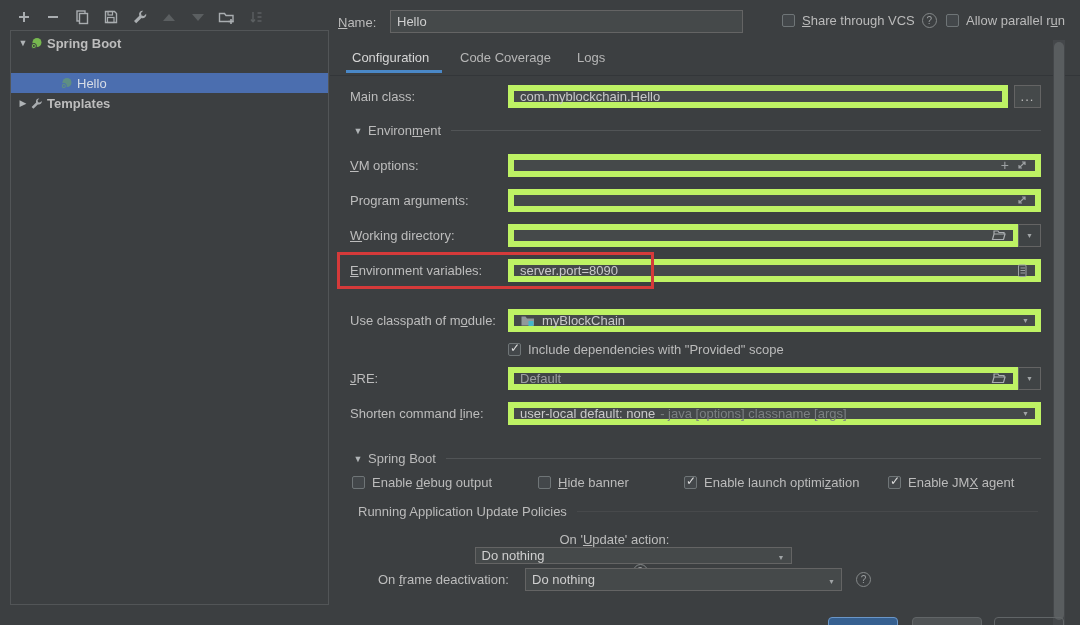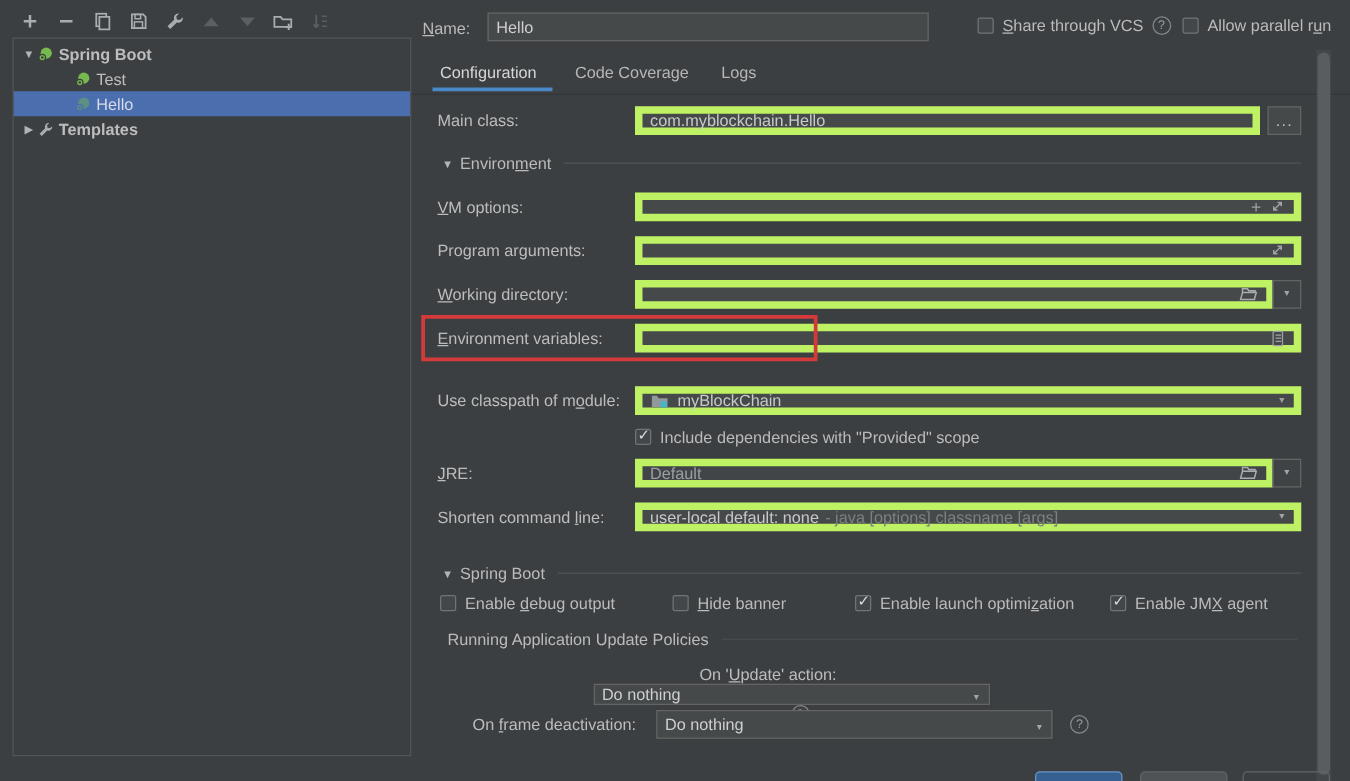--- a/index.html
+++ b/index.html
@@ -142,31 +142,20 @@
     <span class="tw">▼</span>
     <span class="ticon">
       <svg width="13" height="13">
           <circle cx="7" cy="5.5" r="4.5" fill="#77b84f"></circle>
           <circle cx="3.8" cy="9" r="2.6" fill="#77b84f" stroke="#3c3f41" stroke-width="1"></circle>
           <circle cx="3.8" cy="9" r="1" fill="#3c3f41"></circle>
         </svg>
     </span>
     <span class="tlabel">Spring Boot</span>
   </div>
-  <div class="tree-row" style="top:22px;">
-    <span style="width:48px"></span>
-    <span class="ticon">
-      <svg width="13" height="13">
-          <circle cx="7" cy="5.5" r="4.5" fill="#77b84f"></circle>
-          <circle cx="3.8" cy="9" r="2.6" fill="#77b84f" stroke="#3c3f41" stroke-width="1"></circle>
-          <circle cx="3.8" cy="9" r="1" fill="#3c3f41"></circle>
-        </svg>
-    </span>
-    <span class="tlabel">Test</span>
-  </div>
   <div class="tree-row selected" style="top:42px;">
     <span style="width:48px"></span>
     <span class="ticon fade">
       <svg width="13" height="13">
           <circle cx="7" cy="5.5" r="4.5" fill="#77b84f"></circle>
           <circle cx="3.8" cy="9" r="2.6" fill="#77b84f" stroke="#4b6eaf" stroke-width="1"></circle>
           <circle cx="3.8" cy="9" r="1" fill="#4b6eaf"></circle>
         </svg>
     </span>
     <span class="tlabel">Hello</span>
@@ -252,20 +241,21 @@
     </span>
   </div>
   <div class="drop-btn">
       <span class="arrow">▼</span>
     </div>
 </div>
 
 <div class="row" style="top:258px;">
   <span class="rlabel"><span></span><span class="mn">E</span><span>nvironment variables:</span></span>
   <div class="fld">
+    <input value="server.port=8090" style="">
     <span class="ricon">
       <svg width="14" height="15">
           <rect x="3.5" y="2" width="7.5" height="11.5" rx="1" stroke="#9ea2a4" fill="none"></rect>
           <path d="M5.5 5h4.5M5.5 7.5h4.5M5.5 10h4.5" stroke="#9ea2a4" stroke-width="1"></path>
         </svg>
     </span>
   </div>
 </div>
 <div class="red-box"></div>
 

